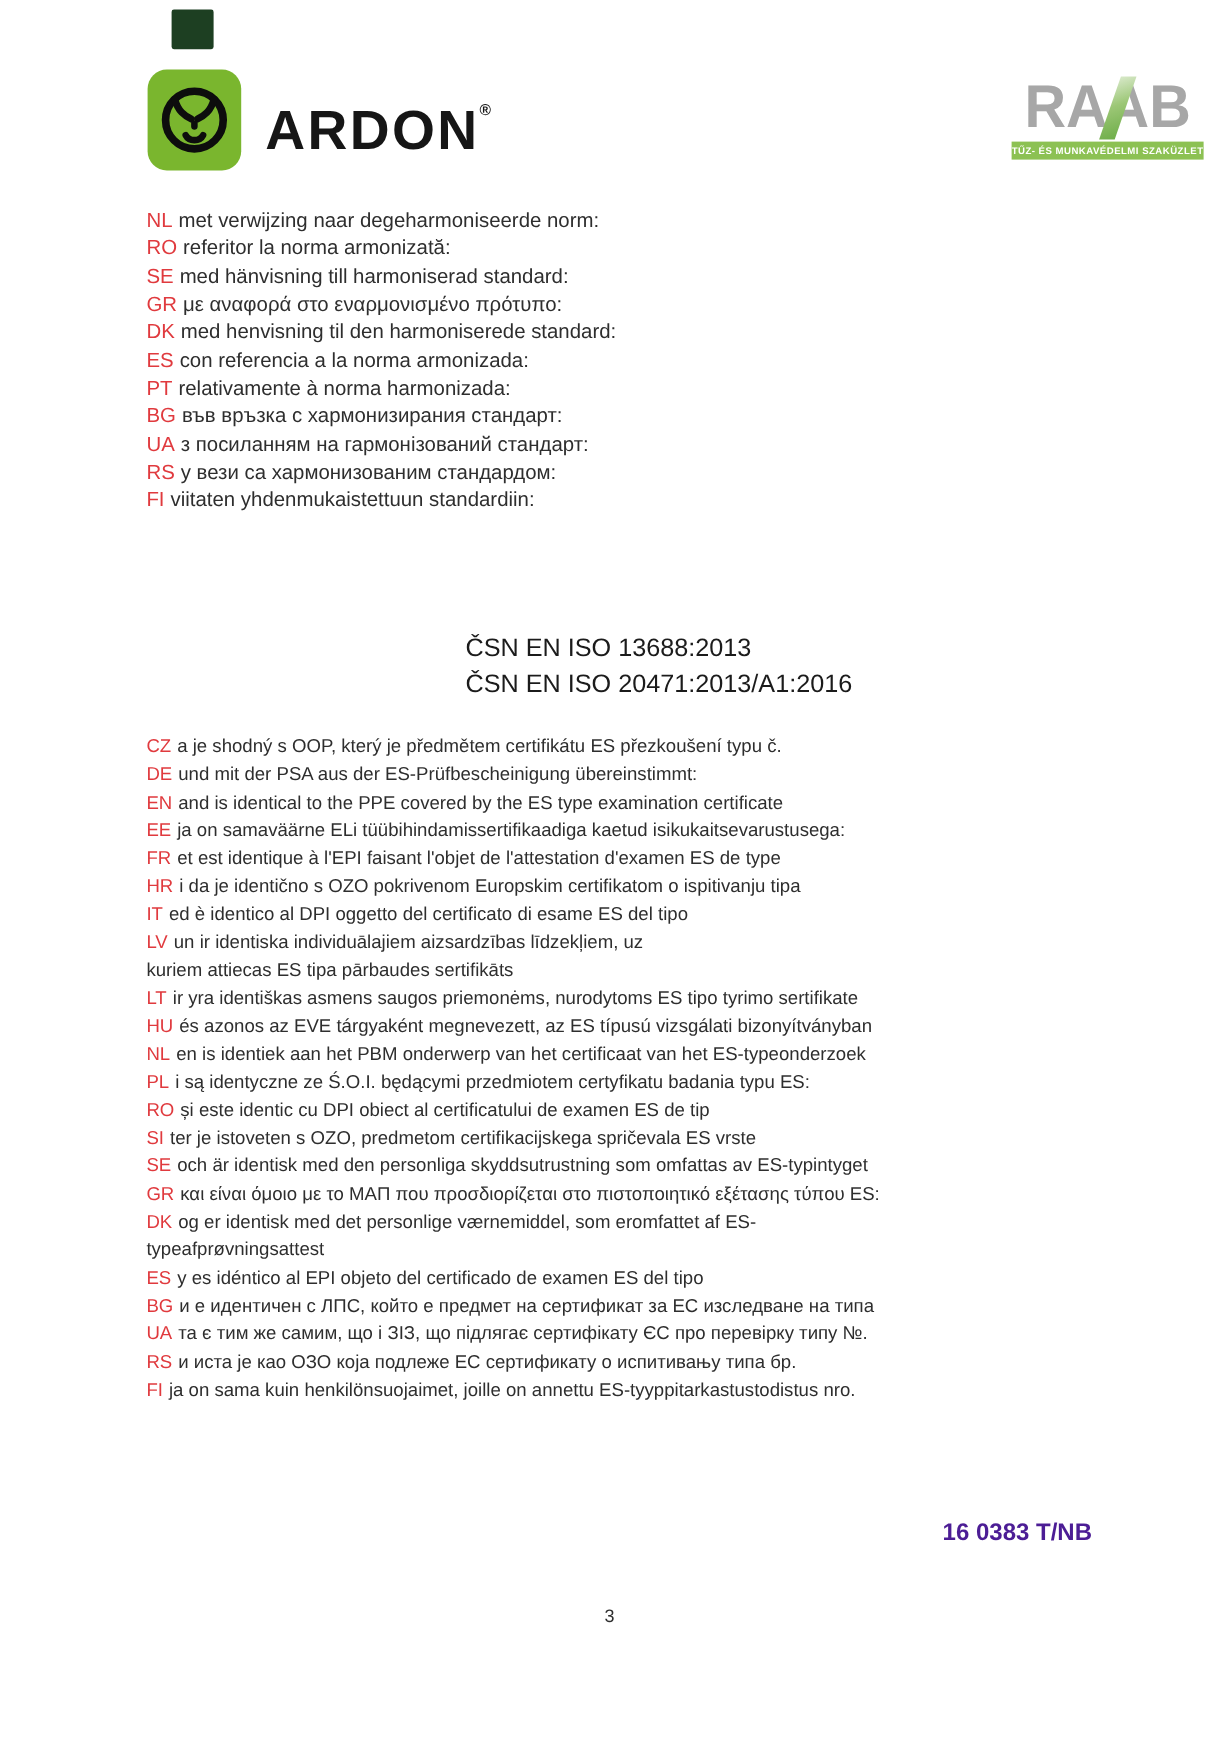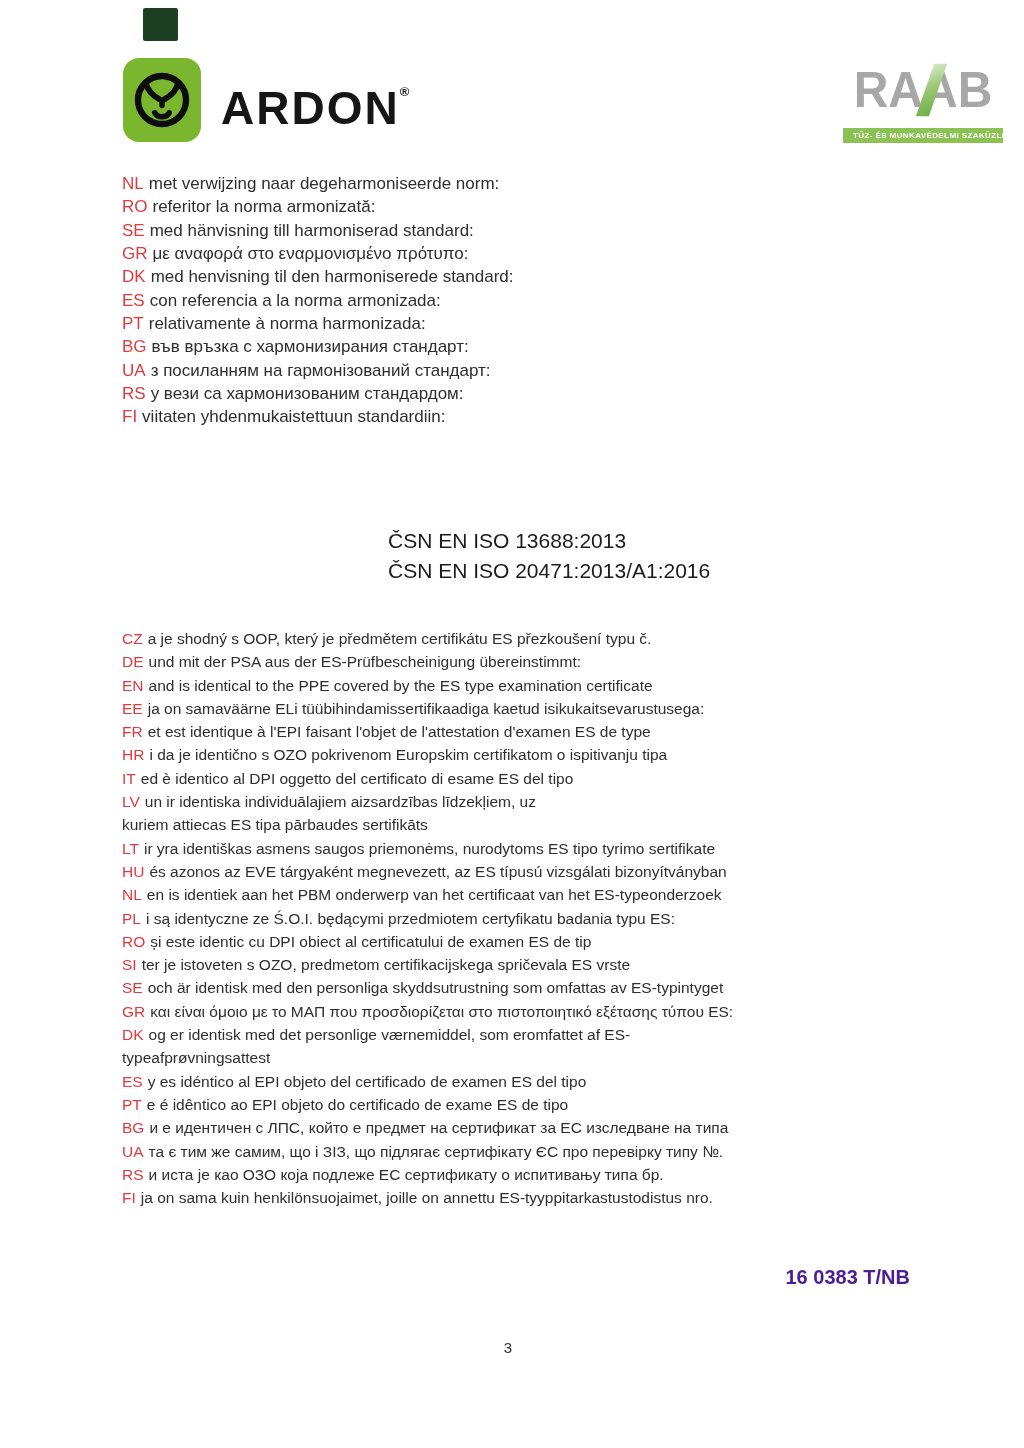--- a/index.html
+++ b/index.html
@@ -16,29 +16,29 @@
               color:#161616;line-height:84px;}
   .ardon-word sup{font-size:13px;font-weight:700;vertical-align:28px;letter-spacing:0;}
 
   .raab{position:absolute;left:843px;top:64px;width:160px;}
   .raab-letters{position:relative;font-size:48px;font-weight:800;color:#a7a7a7;
                 line-height:52px;letter-spacing:0px;text-align:center;
                 transform:scaleY(1.05);}
   .raab-slash{position:absolute;left:82px;top:1px;width:13px;height:50px;
               transform:skewX(-20deg);
               background:linear-gradient(160deg,#d7e8c8 0%,#9cc776 45%,#6fae4a 100%);}
-  .raab-banner{margin-top:12px;background:#8cc153;color:#ffffff;font-size:8px;
+  .raab-banner{margin-top:2px;background:#8cc153;color:#ffffff;font-size:8px;
                font-weight:bold;letter-spacing:.4px;text-align:center;
-               padding:3px 10px;white-space:nowrap;}
+               padding:3px 0;white-space:nowrap;}
 
   
   .lang-block{position:absolute;left:122px;}
   #block1{top:172px;}
   #block1 .lang-line{font-size:17px;line-height:23.35px;}
-  #block2{top:627px;}
+  #block2{top:611px;}
   #block2 .lang-line{font-size:15.5px;line-height:23.3px;}
   .lang-line{white-space:nowrap;color:#2e2e2e;}
   .lang-line.lg{font-size:17.5px;}
   .lang-line.sm{font-size:14.5px;}
   .code{color:#e03a3e;margin-right:5px;}
   .code:empty{display:none;margin:0;}
 
   .standards{position:absolute;left:388px;top:526px;font-weight:normal;
              font-size:21px;line-height:30px;color:#1b1b1b;}
   .standards div{white-space:nowrap;}
@@ -144,21 +144,20 @@
     <div class="lang-line"><span class="code">SE</span><span>och är identisk med den personliga skyddsutrustning som omfattas av ES-typintyget</span></div>
 
     <div class="lang-line"><span class="code">GR</span><span>και είναι όμοιο με το ΜΑΠ που προσδιορίζεται στο πιστοποιητικό εξέτασης τύπου ES:</span></div>
 
     <div class="lang-line lg"><span class="code">DK</span><span>og er identisk med det personlige værnemiddel, som eromfattet af ES-</span></div>
 
     <div class="lang-line lg"><span>typeafprøvningsattest</span></div>
 
     <div class="lang-line lg"><span class="code">ES</span><span>y es idéntico al EPI objeto del certificado de examen ES del tipo</span></div>
 
-    <div class="lang-line lg"><span class="code">PT</span><span>e é idêntico ao EPI objeto do certificado de exame ES de tipo</span></div>
 
     <div class="lang-line"><span class="code">BG</span><span>и е идентичен с ЛПС, който е предмет на сертификат за ЕС изследване на типа</span></div>
 
     <div class="lang-line sm"><span class="code">UA</span><span>та є тим же самим, що і ЗІЗ, що підлягає сертифікату ЄС про перевірку типу №.</span></div>
 
     <div class="lang-line"><span class="code">RS</span><span>и иста је као ОЗО која подлеже ЕС сертификату о испитивању типа бр.</span></div>
 
     <div class="lang-line sm"><span class="code">FI</span><span>ja on sama kuin henkilönsuojaimet, joille on annettu ES-tyyppitarkastustodistus nro.</span></div>
   </div>
 

